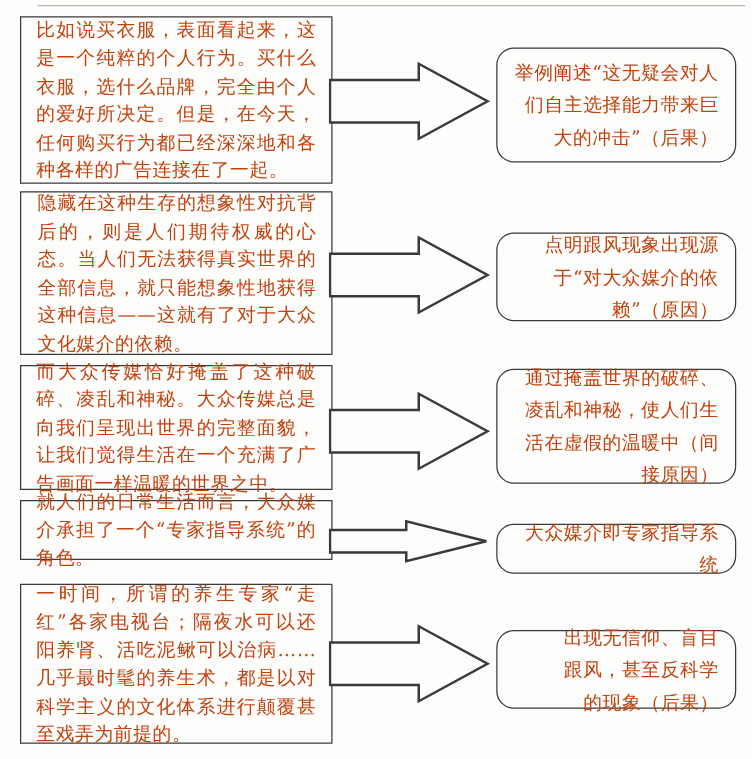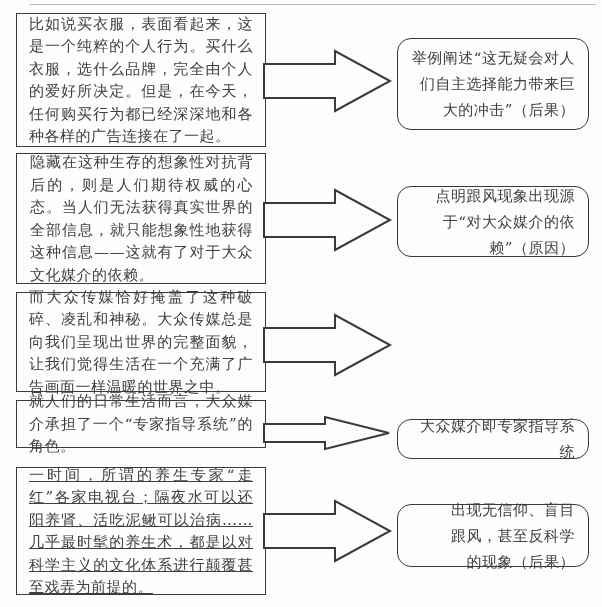--- a/index.html
+++ b/index.html
@@ -6,21 +6,21 @@
     margin: 0;
     padding: 0;
     background: #ffffff;
   }
   .canvas {
     position: relative;
     width: 602px;
     height: 607px;
     background: #fdfdfc;
     font-family: "DejaVu Serif", "Liberation Serif", serif;
-    color: #404040;
+    color: #c2410c;
     overflow: hidden;
   }
   .top-rule {
     position: absolute;
     top: 4px;
     left: 30px;
     width: 566px;
     height: 1px;
     background: #b9b9b5;
   }
@@ -69,21 +69,21 @@
     fill: #fdfdfc;
     stroke: #3a3a38;
     stroke-width: 2;
     stroke-linejoin: miter;
   }
   
   #src-0 { top: 13px;  height: 134px; }
   #src-1 { top: 153px; height: 131px; padding-left: 13px; }
   #src-2 { top: 292px; height: 100px; align-items: center; }
   #src-3 { top: 400px; height: 48px;  }
-  #src-4 { top: 467px; height: 128px; text-decoration: underline; }
+  #src-4 { top: 467px; height: 128px; }
 
   #sum-0 { top: 38px;  height: 92px; }
   #sum-1 { top: 186px; height: 71px; }
   #sum-2 { top: 295px; height: 92px; }
   #sum-3 { top: 419px; height: 40px; }
   #sum-4 { top: 504px; height: 63px; padding-left: 43px; }
 
   #arr-0 { top: 49px;  }
   #arr-1 { top: 188px; }
   #arr-2 { top: 313px; }
@@ -122,20 +122,23 @@
   </div>
 
   <div class="src-box" id="src-2">
     <span class="txt">而大众传媒恰好掩盖了这种破碎、凌乱和神秘。大众传媒总是向我们呈现出世界的完整面貌，让我们觉得生活在一个充满了广告画面一样温暖的世界之中。</span>
   </div>
   <div class="arrow" id="arr-2">
     <svg width="130" height="64" viewBox="0 0 130 64">
       <polygon points="1,15 72,15 72,2 127,32 72,62 72,49 1,49"></polygon>
     </svg>
   </div>
+  <div class="sum-box" id="sum-2">
+    <span class="txt">通过掩盖世界的破碎、凌乱和神秘，使人们生活在虚假的温暖中（间接原因）</span>
+  </div>
 
   <div class="src-box" id="src-3">
     <span class="txt">就人们的日常生活而言，大众媒介承担了一个“专家指导系统”的角色。</span>
   </div>
   <div class="arrow" id="arr-3">
     <svg width="128" height="36" viewBox="0 0 128 36">
       <polygon points="1,9 62,9 62,2 126,18 62,34 62,27 1,27"></polygon>
     </svg>
   </div>
   <div class="sum-box" id="sum-3">

